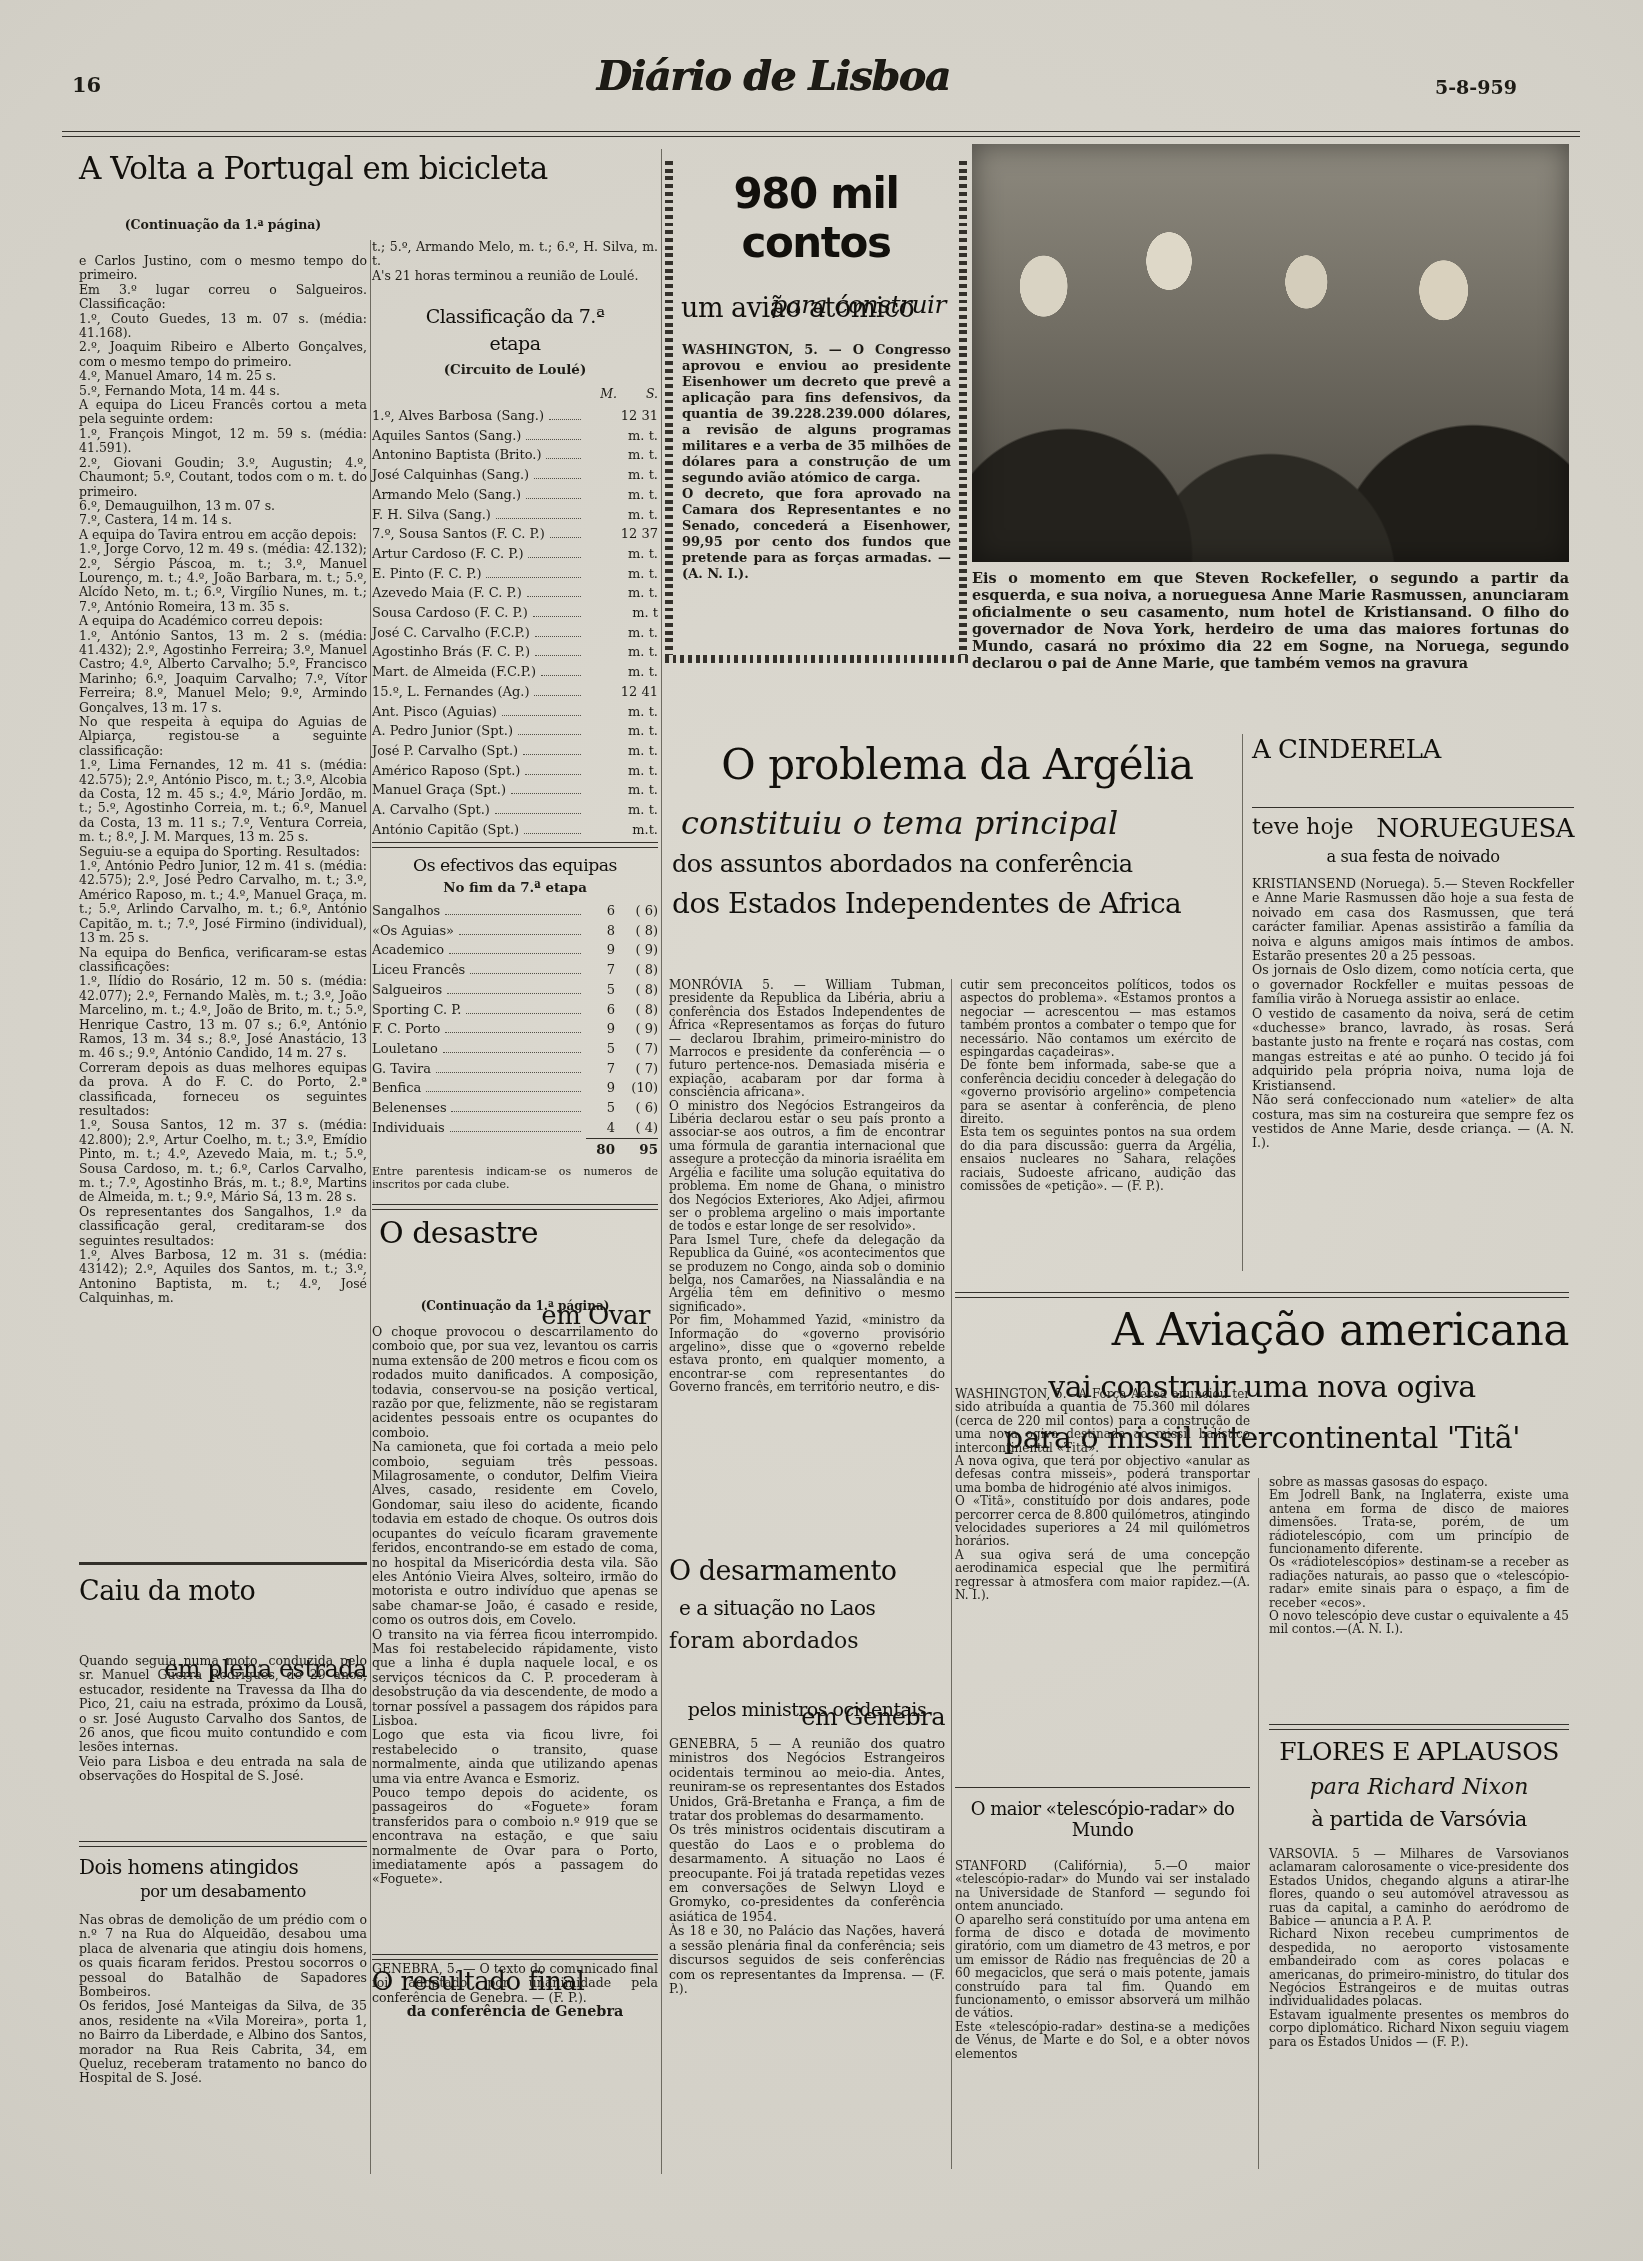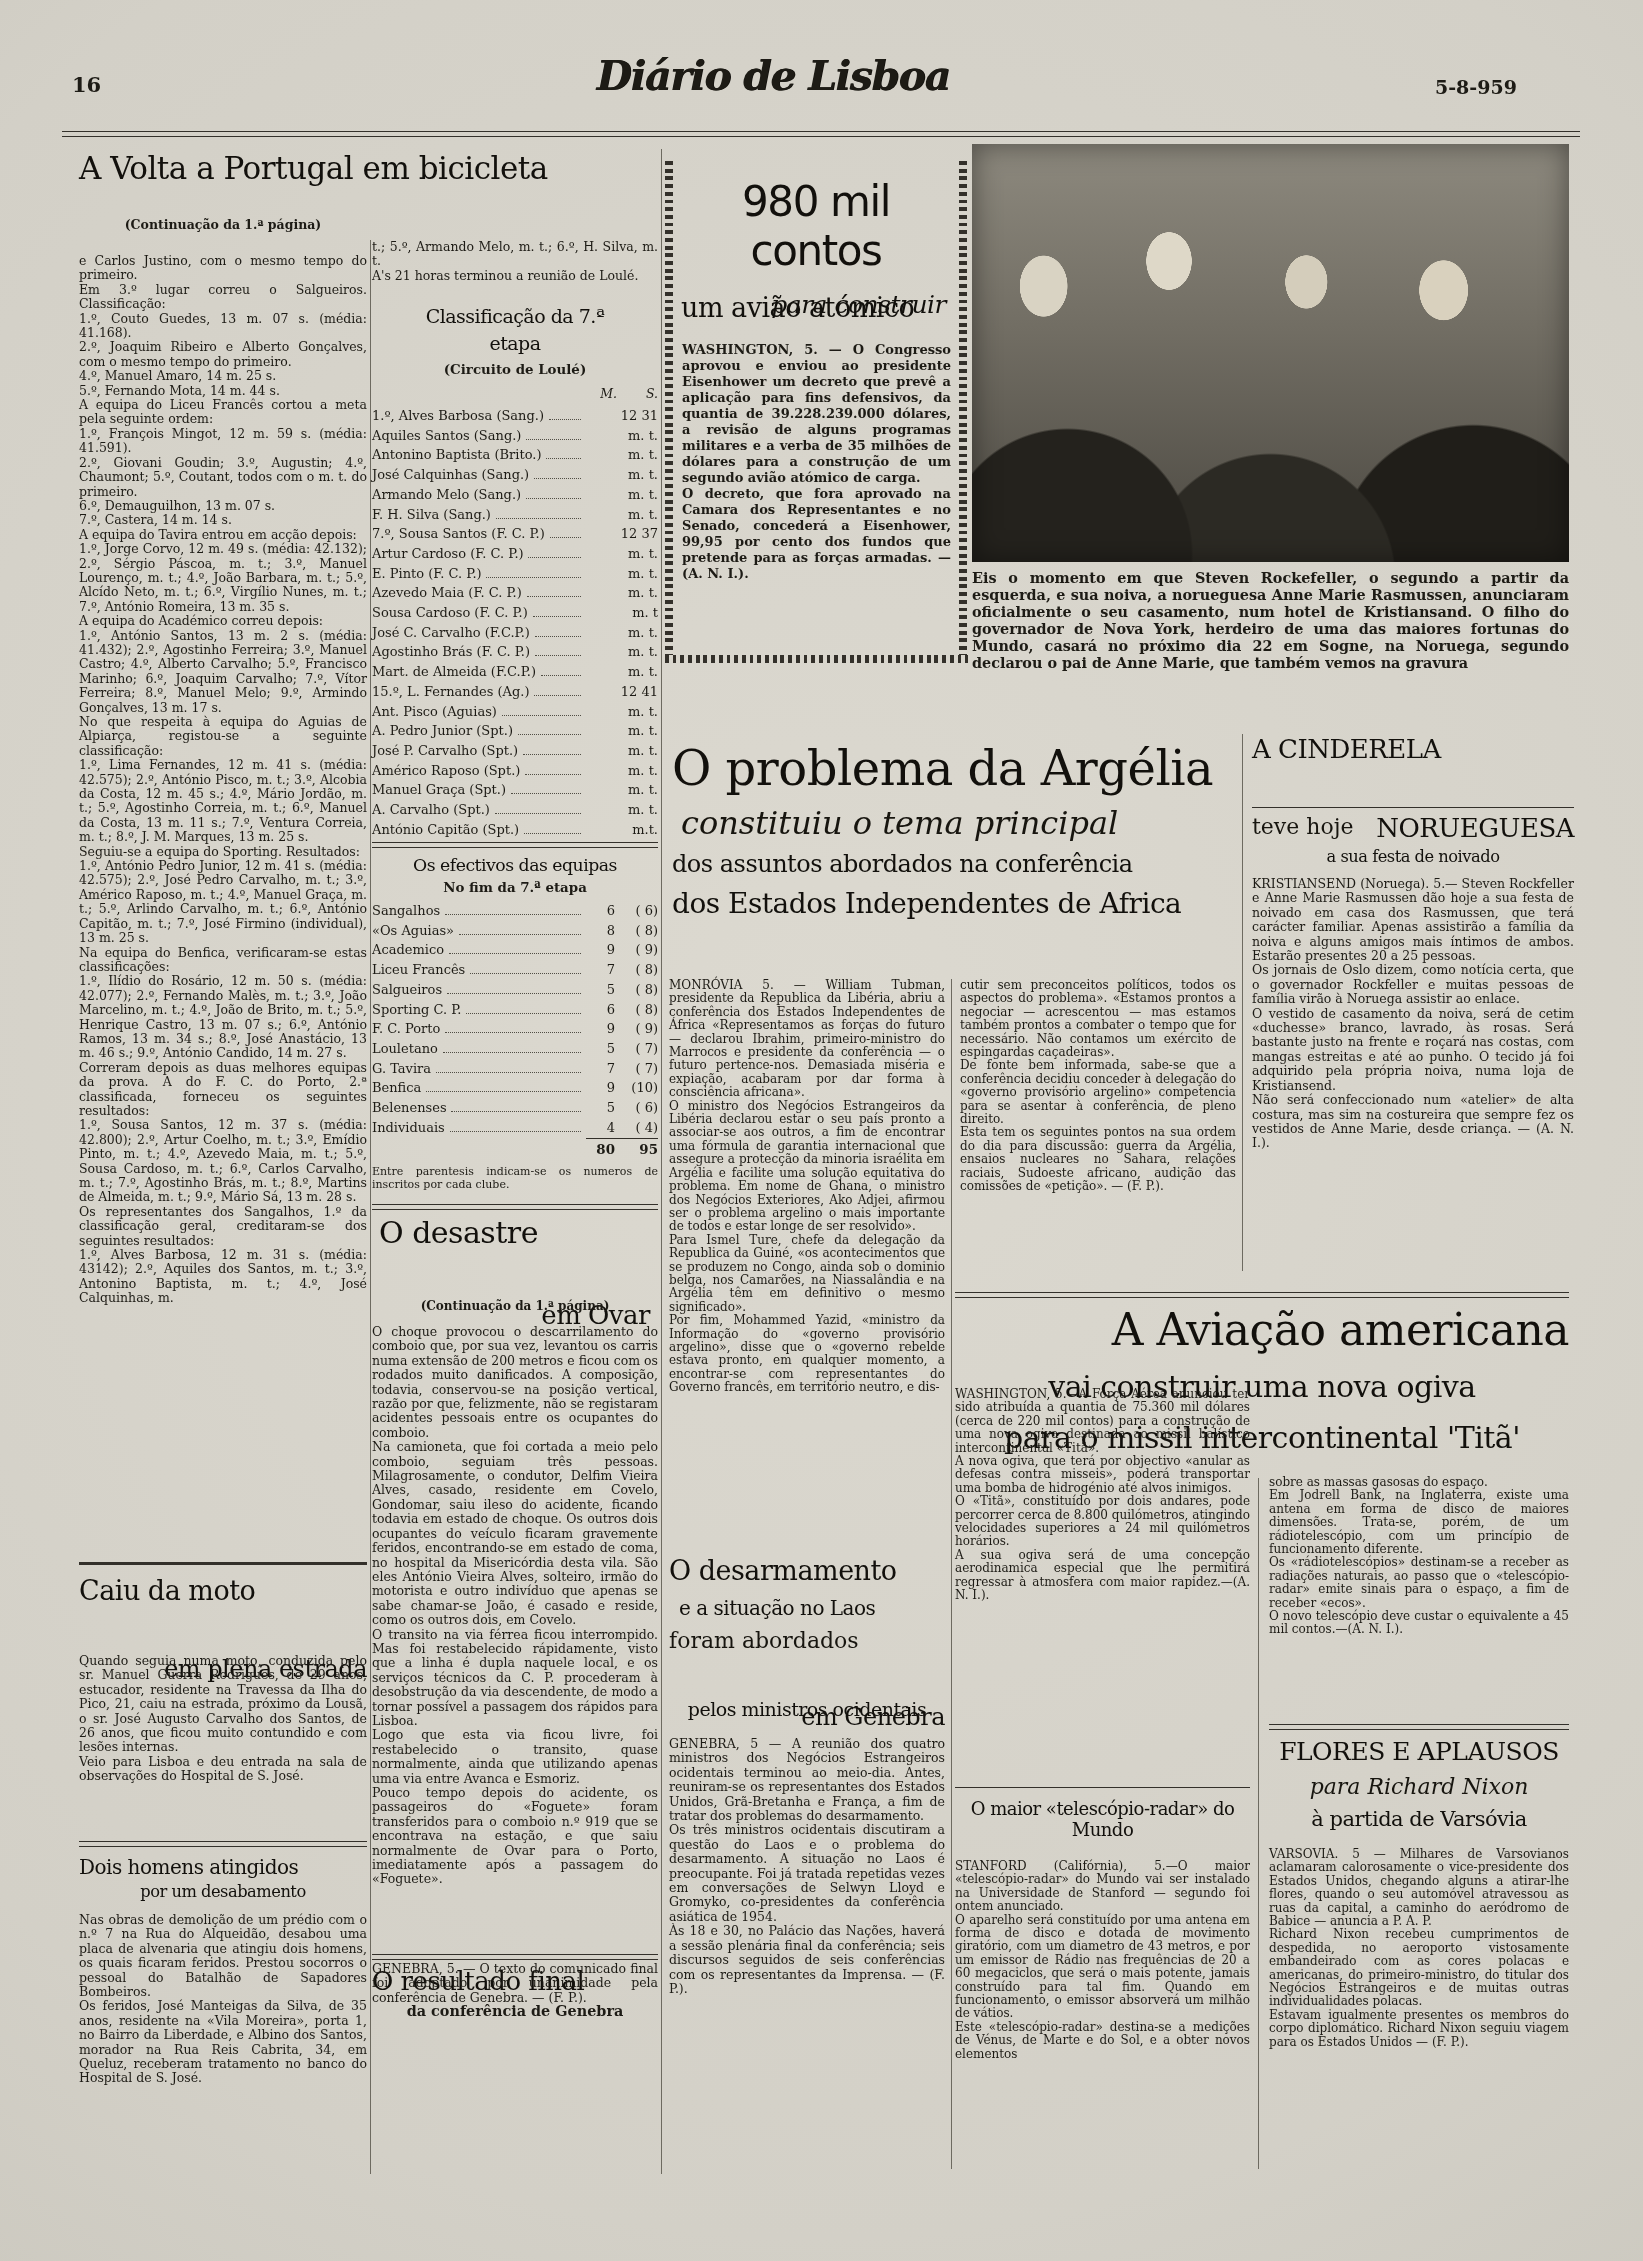--- a/index.html
+++ b/index.html
@@ -344,30 +344,30 @@
 
   <div class="abs hrule2" style="left:79px;top:1841px;width:288px;"></div>
   <div class="abs hl" style="left:79px;top:1855px;width:288px;font-size:20px;">Dois homens atingidos</div>
   <div class="abs hl center" style="left:79px;top:1882px;width:288px;font-size:16.3px;">por um desabamento</div>
   <div class="abs jbody" style="left:79px;top:1913px;width:288px;">Nas obras de demolição de um prédio com o n.º 7 na Rua do Alqueidão, desabou uma placa de alvenaria que atingiu dois homens, os quais ficaram feridos. Prestou socorros o pessoal do Batalhão de Sapadores Bombeiros.
 Os feridos, José Manteigas da Silva, de 35 anos, residente na «Vila Moreira», porta 1, no Bairro da Liberdade, e Albino dos Santos, morador na Rua Reis Cabrita, 34, em Queluz, receberam tratamento no banco do Hospital de S. José.</div>
 
   <div class="abs vhatch" style="left:665px;top:161px;height:494px;"></div>
   <div class="abs vhatch" style="left:959px;top:161px;height:494px;"></div>
   <div class="abs hhatch" style="left:665px;top:655px;width:303px;"></div>
-  <div class="abs center" style="left:677px;top:169px;width:278px;font-size:42px;font-weight:normal;font-family:'DejaVu Sans','Liberation Sans',sans-serif;letter-spacing:-1.4px;color:#12100c;margin-top:8px;">980 mil contos</div>
+  <div class="abs center" style="left:677px;top:169px;width:278px;font-size:42px;font-weight:bold;font-family:'DejaVu Sans','Liberation Sans',sans-serif;letter-spacing:-1.4px;color:#12100c;">980 mil contos</div>
   <div class="abs hl italic rightal" style="left:677px;top:246px;width:269px;font-size:25px;">para construir</div>
   <div class="abs hl" style="left:681px;top:292px;width:269px;font-size:27px;">um avião atómico</div>
   <div class="abs jbody bold" style="left:682px;top:342px;width:269px;font-size:13px;line-height:16px;">WASHINGTON, 5. — O Congresso aprovou e enviou ao presidente Eisenhower um decreto que prevê a aplicação para fins defensivos, da quantia de 39.228.239.000 dólares, a revisão de alguns programas militares e a verba de 35 milhões de dólares para a construção de um segundo avião atómico de carga.
 O decreto, que fora aprovado na Camara dos Representantes e no Senado, concederá a Eisenhower, 99,95 por cento dos fundos que pretende para as forças armadas. — (A. N. I.).</div>
 
   <div class="abs photo" style="left:972px;top:144px;width:597px;height:418px;"></div>
   <div class="abs caption" style="left:972px;top:569px;width:597px;">Eis o momento em que Steven Rockefeller, o segundo a partir da esquerda, e sua noiva, a norueguesa Anne Marie Rasmussen, anunciaram oficialmente o seu casamento, num hotel de Kristiansand. O filho do governador de Nova York, herdeiro de uma das maiores fortunas do Mundo, casará no próximo dia 22 em Sogne, na Noruega, segundo declarou o pai de Anne Marie, que também vemos na gravura</div>
 
-  <div class="abs hl" style="left:672px;top:740px;width:571px;font-size:48px;">O problema da Argélia</div>
+  <div class="abs hl" style="left:672px;top:740px;width:571px;font-size:42px;text-align:center;">O problema da Argélia</div>
   <div class="abs italic" style="left:681px;top:804px;width:561px;font-size:32px;color:#17150f;">constituiu o tema principal</div>
   <div class="abs hl" style="left:672px;top:850px;width:571px;font-size:24px;">dos assuntos abordados na conferência</div>
   <div class="abs hl" style="left:672px;top:887px;width:571px;font-size:28px;">dos Estados Independentes de Africa</div>
   <div class="abs jbody" style="left:669px;top:979px;width:276px;font-size:12px;line-height:13.4px;">MONRÓVIA 5. — William Tubman, presidente da Republica da Libéria, abriu a conferência dos Estados Independentes de África «Representamos as forças do futuro — declarou Ibrahim, primeiro-ministro do Marrocos e presidente da conferência — o futuro pertence-nos. Demasiada miséria e expiação, acabaram por dar forma à consciência africana».
 O ministro dos Negócios Estrangeiros da Libéria declarou estar o seu país pronto a associar-se aos outros, a fim de encontrar uma fórmula de garantia internacional que assegure a protecção da minoria israélita em Argélia e facilite uma solução equitativa do problema. Em nome de Ghana, o ministro dos Negócios Exteriores, Ako Adjei, afirmou ser o problema argelino o mais importante de todos e estar longe de ser resolvido».
 Para Ismel Ture, chefe da delegação da Republica da Guiné, «os acontecimentos que se produzem no Congo, ainda sob o dominio belga, nos Camarões, na Niassalândia e na Argélia têm em definitivo o mesmo significado».
 Por fim, Mohammed Yazid, «ministro da Informação do «governo provisório argelino», disse que o «governo rebelde estava pronto, em qualquer momento, a encontrar-se com representantes do Governo francês, em território neutro, e dis-</div>
   <div class="abs jbody" style="left:960px;top:979px;width:276px;font-size:12px;line-height:13.4px;">cutir sem preconceitos políticos, todos os aspectos do problema». «Estamos prontos a negociar — acrescentou — mas estamos também prontos a combater o tempo que for necessário. Não contamos um exército de espingardas caçadeiras».
 De fonte bem informada, sabe-se que a conferência decidiu conceder à delegação do «governo provisório argelino» competencia para se asentar à conferência, de pleno direito.
 Esta tem os seguintes pontos na sua ordem do dia para discussão: guerra da Argélia, ensaios nucleares no Sahara, relações raciais, Sudoeste africano, audição das comissões de «petição». — (F. P.).</div>

